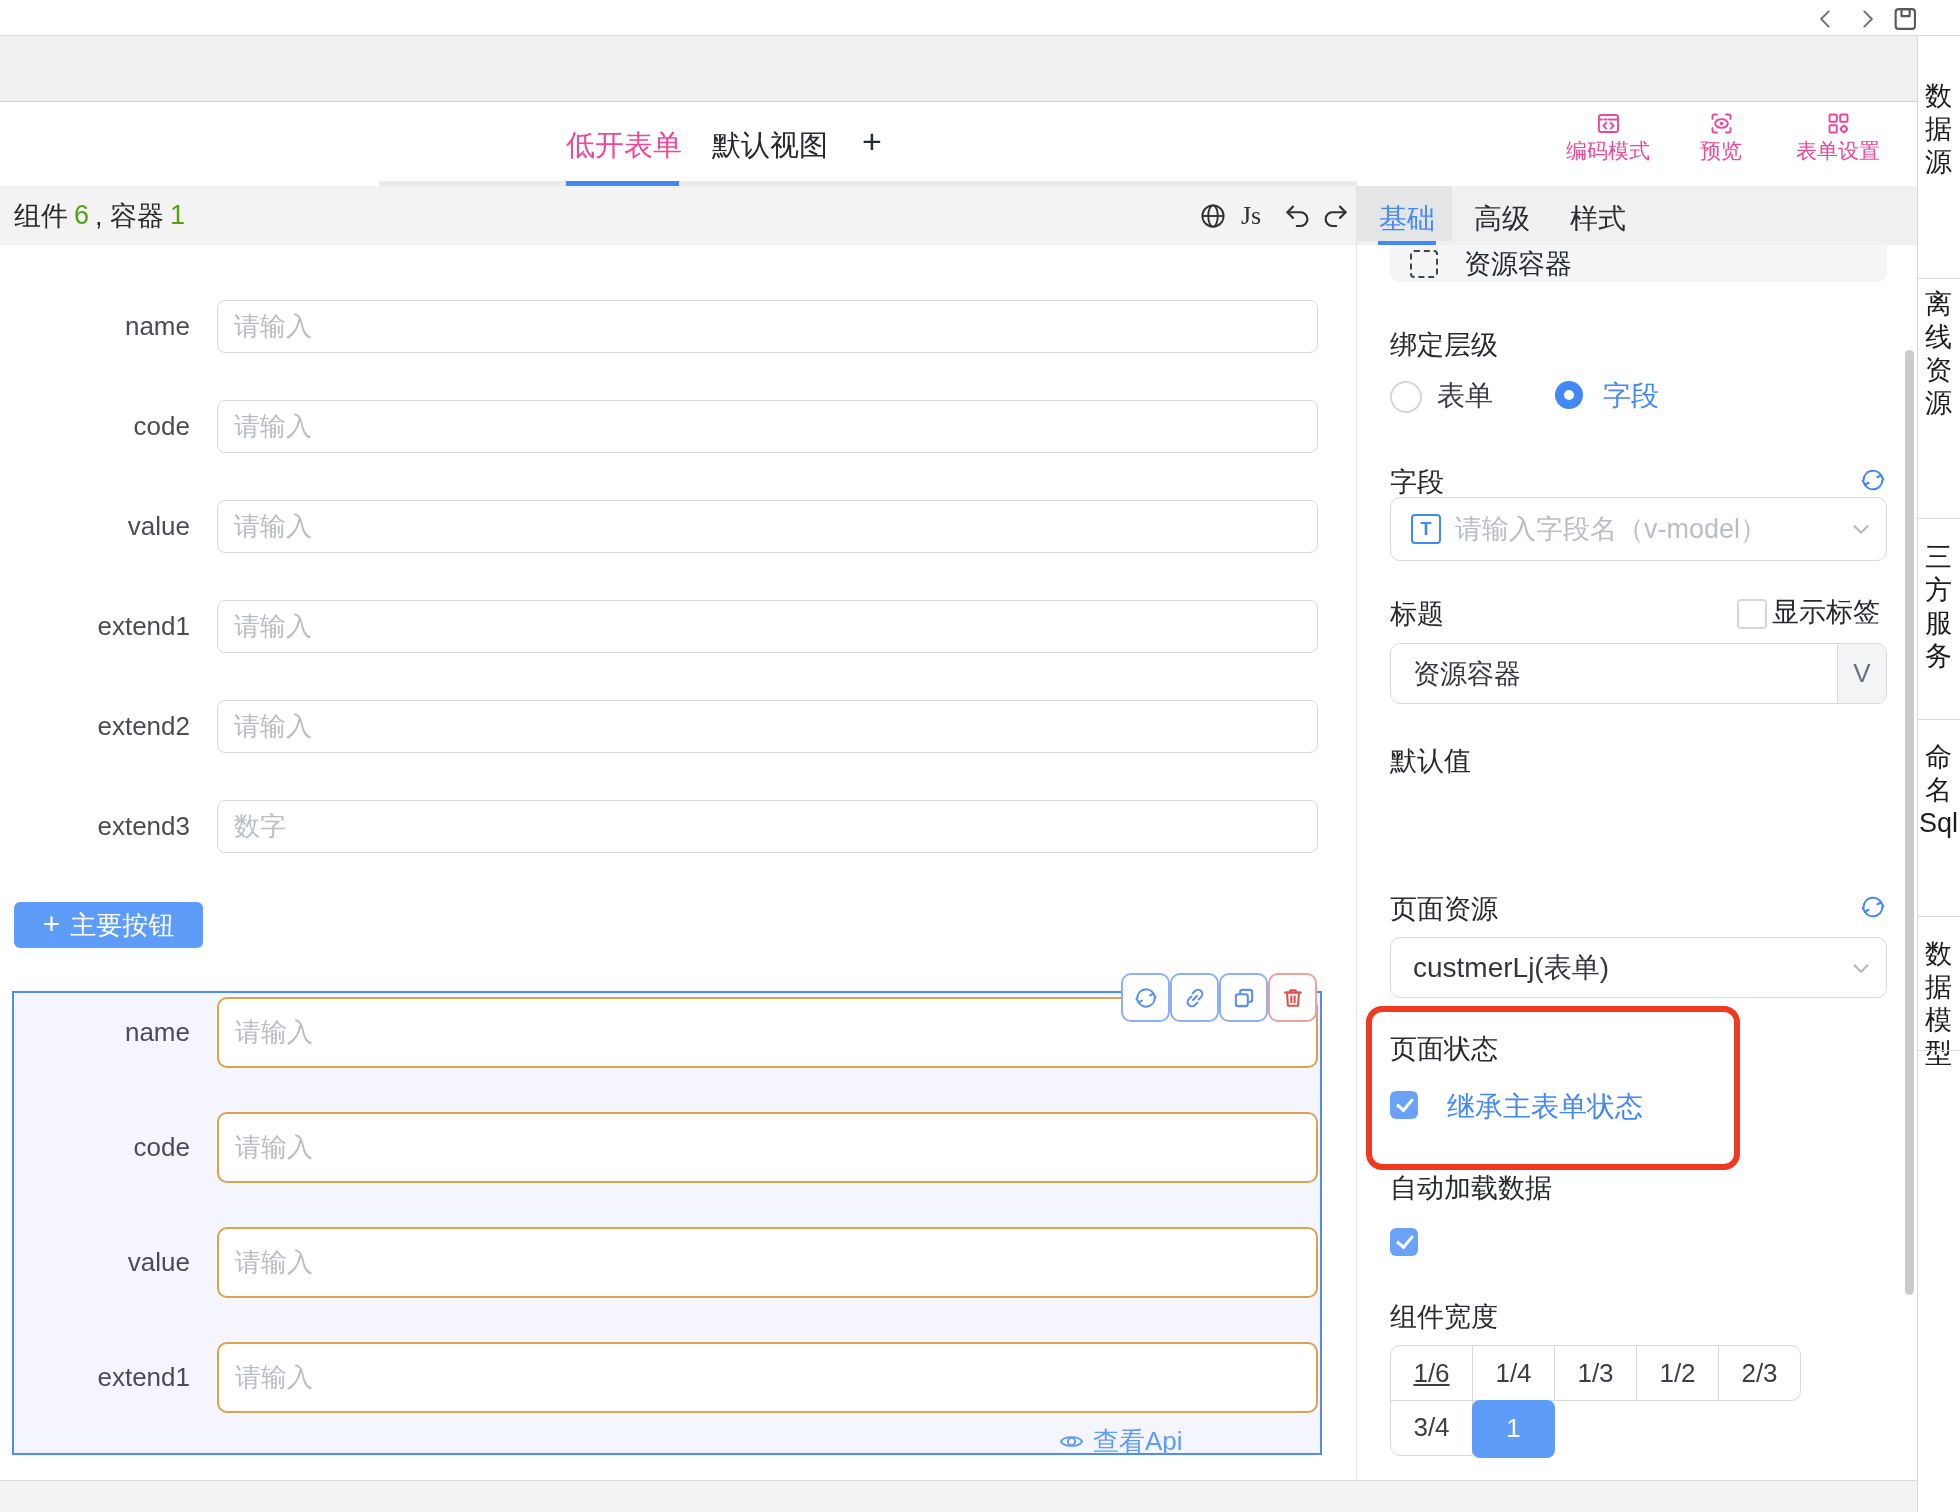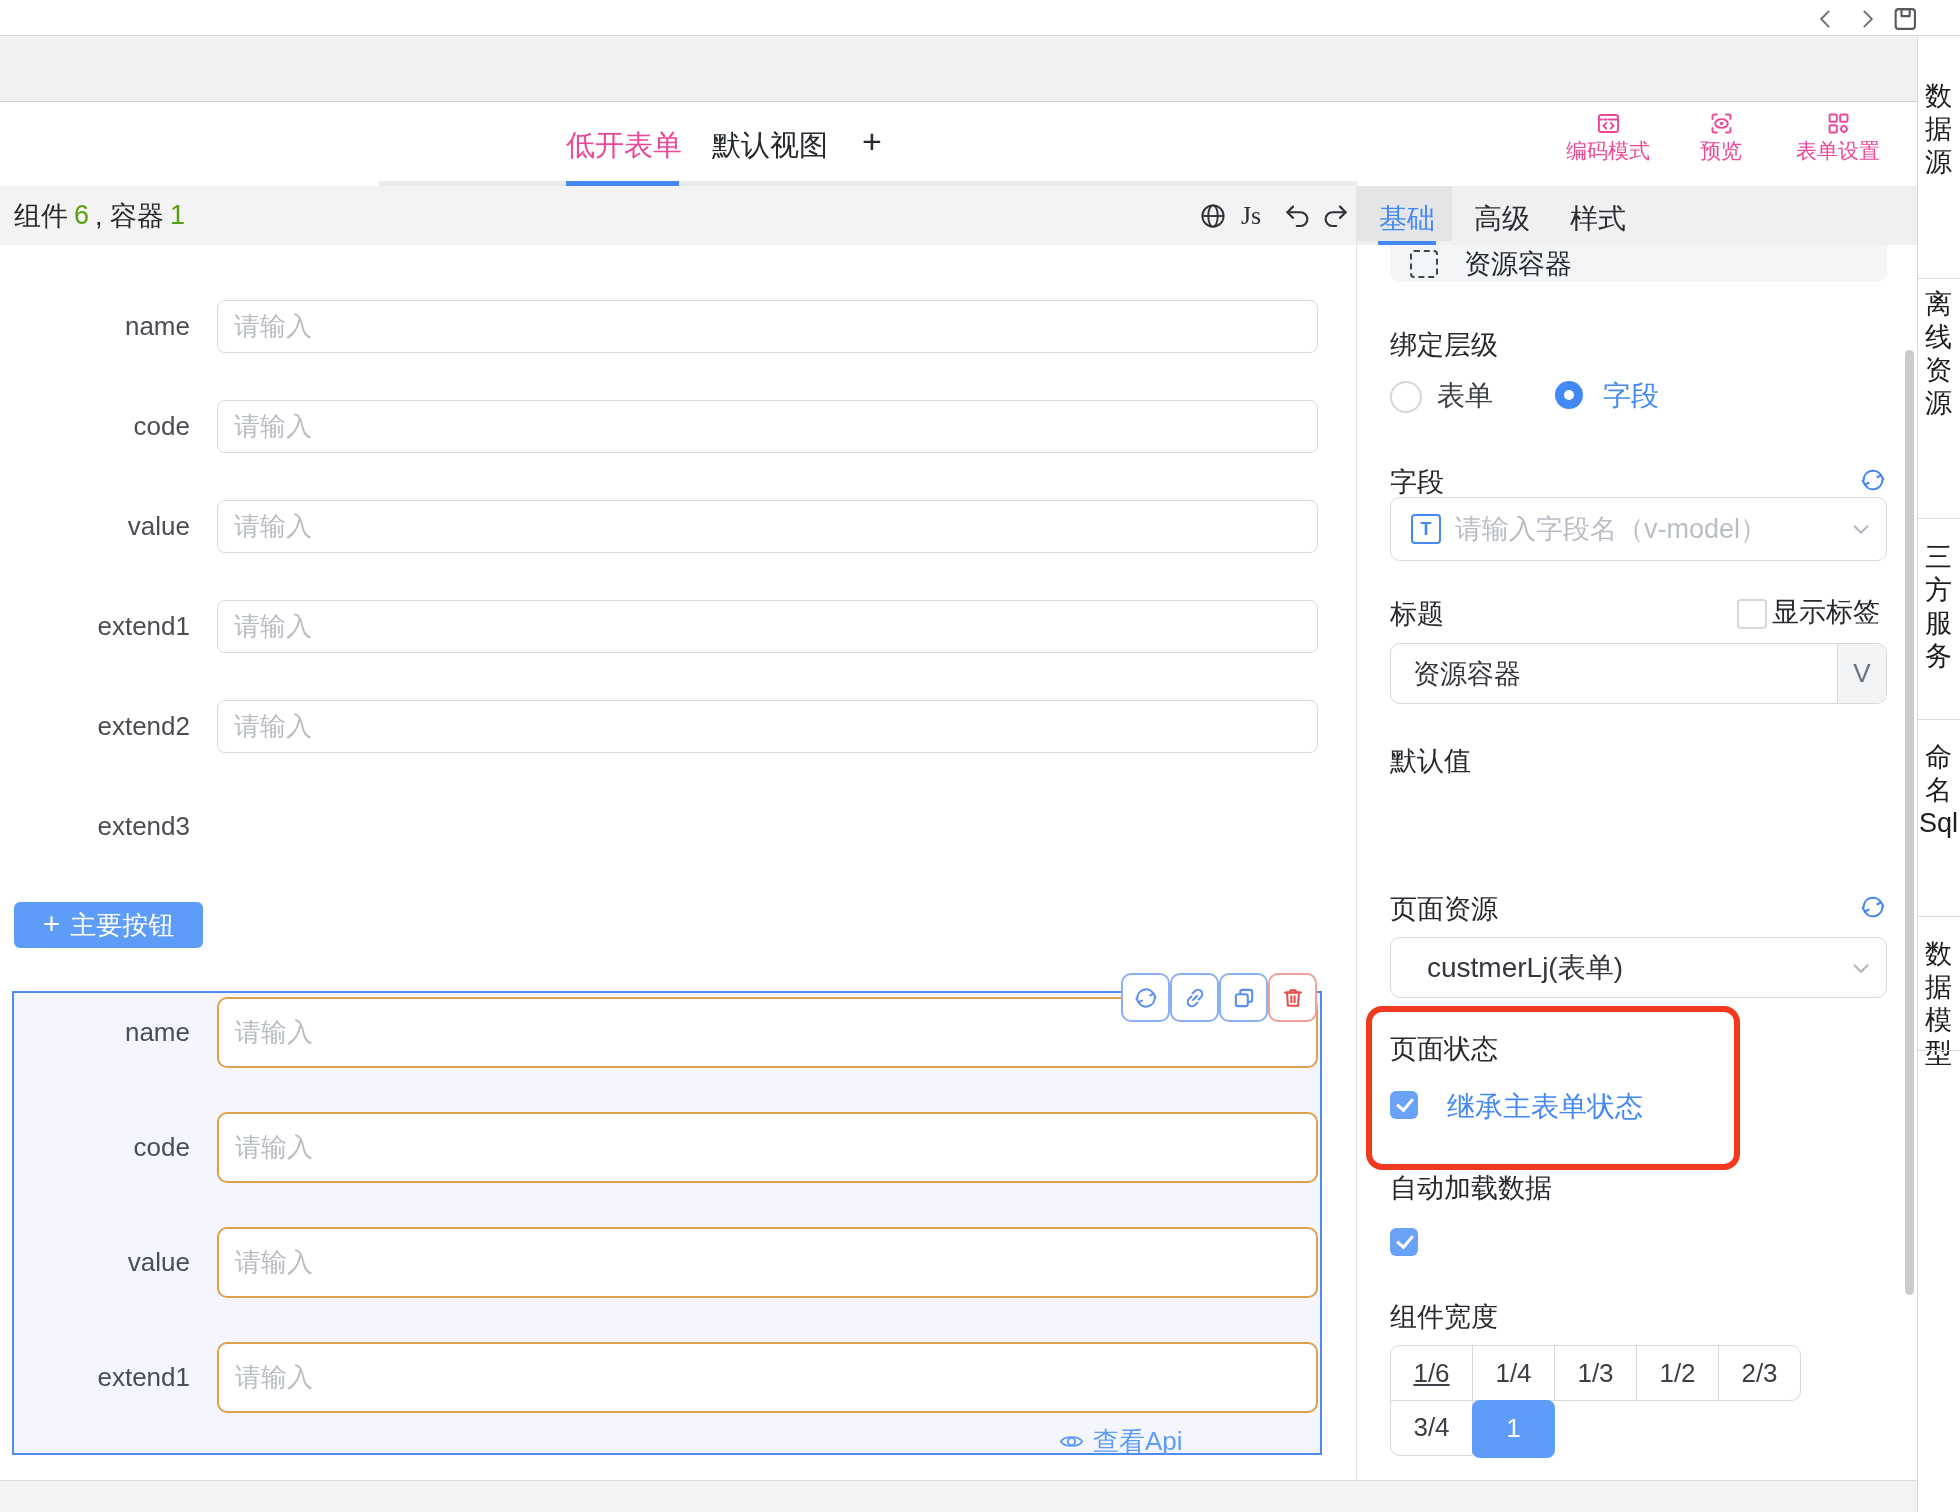--- a/index.html
+++ b/index.html
@@ -203,20 +203,21 @@
   <input class="finput" style="top: 300px; height: 53px;" readonly="" placeholder="请输入">
   <div class="flabel" style="top:400px;line-height:53px;">code</div>
   <input class="finput" style="top: 400px; height: 53px;" readonly="" placeholder="请输入">
   <div class="flabel" style="top:500px;line-height:53px;">value</div>
   <input class="finput" style="top: 500px; height: 53px;" readonly="" placeholder="请输入">
   <div class="flabel" style="top:600px;line-height:53px;">extend1</div>
   <input class="finput" style="top: 600px; height: 53px;" readonly="" placeholder="请输入">
   <div class="flabel" style="top:700px;line-height:53px;">extend2</div>
   <input class="finput" style="top: 700px; height: 53px;" readonly="" placeholder="请输入">
   <div class="flabel" style="top:800px;line-height:53px;">extend3</div>
+  <input class="finput" style="top: 800px; height: 53px;" readonly="" placeholder="数字">
 
   <div class="abs primary-btn">
     <span class="plus">+</span>
     <span>主要按钮</span>
   </div>
 
   <div class="abs sel-container"></div>
 
   <div class="abtn" style="left:1121px;">
     <svg width="26" height="26" viewBox="0 0 24 24" fill="none" stroke="currentColor" stroke-width="1.9" stroke-linecap="round" stroke-linejoin="round">
@@ -310,21 +311,21 @@
   <div class="plabel" style="top:891px;">页面资源</div>
   <div class="refresh-ic" style="left:1859px;top:893px;">
     <svg width="28" height="28" viewBox="0 0 24 24" fill="none" stroke="currentColor" stroke-width="1.8" stroke-linecap="round" stroke-linejoin="round">
         <path d="M20 12a8 8 0 0 1-14.9 4"></path>
         <path d="M4 12a8 8 0 0 1 14.9-4"></path>
         <polyline points="3.2 12.6 5.1 16 8.2 14.4"></polyline>
         <polyline points="20.8 11.4 18.9 8 15.8 9.6"></polyline>
       </svg>
   </div>
   <div class="psel" style="top:937px;height:61px;">
-    <span style="font-size:28px;color:#33373d;margin-left:36px;">custmerLj(表单)</span>
+    <span style="font-size:28px;color:#33373d;margin-left:22px;">custmerLj(表单)</span>
     <span class="chev">
       <svg width="26" height="26" viewBox="0 0 24 24" fill="none" stroke="#b4b8c0" stroke-width="2" stroke-linecap="round" stroke-linejoin="round">
           <polyline points="6 9.5 12 15.5 18 9.5"></polyline>
         </svg>
     </span>
   </div>
 
   <div class="abs red-annot"></div>
   <div class="plabel" style="top:1031px;z-index:7;">页面状态</div>
   <div class="cbox checked" style="left:1390px;top:1091px;z-index:7;"></div>

